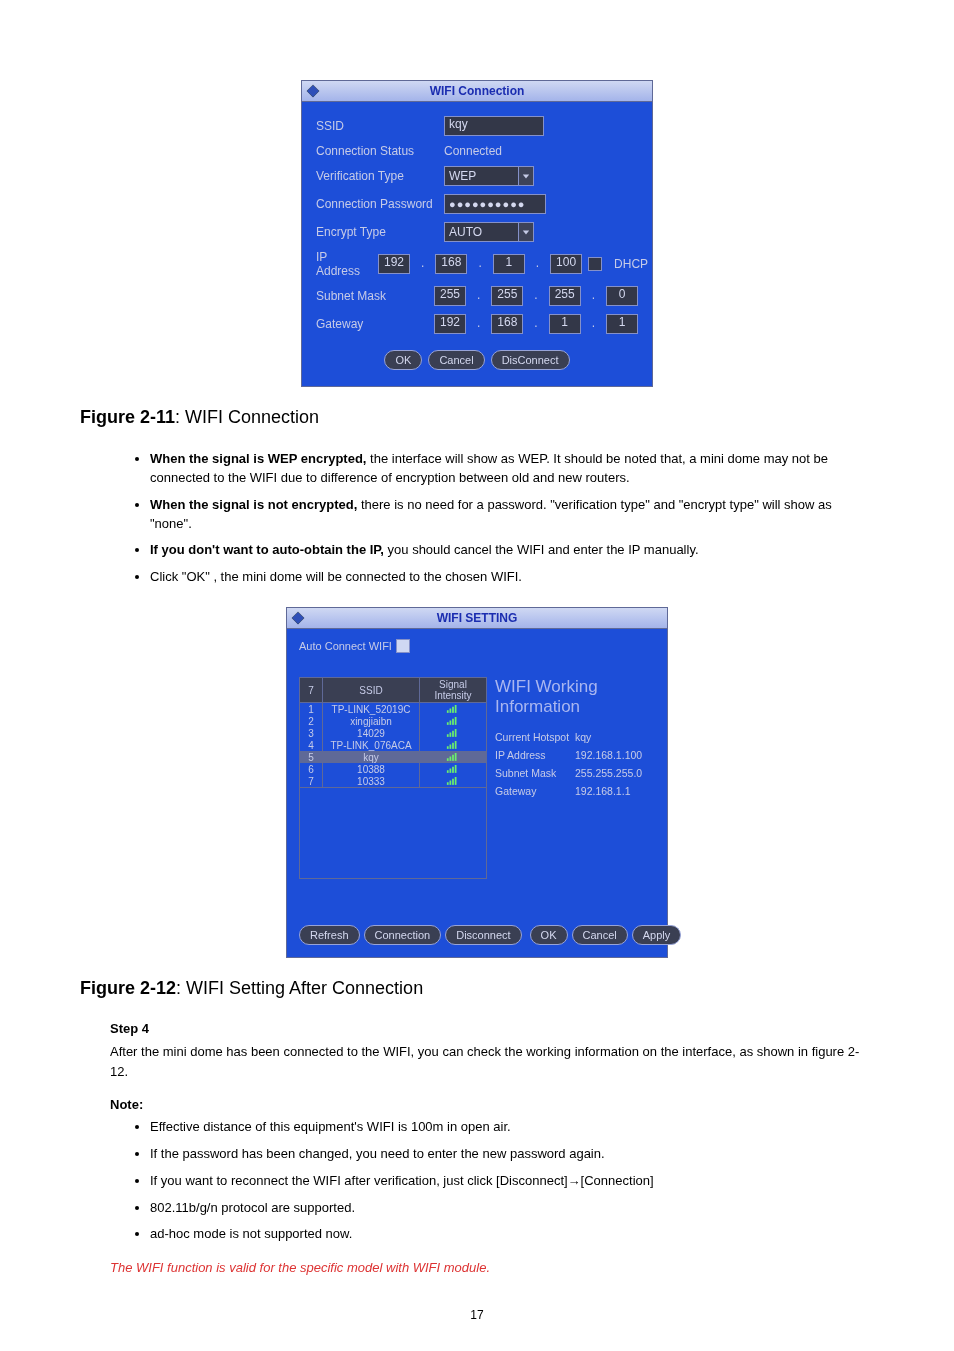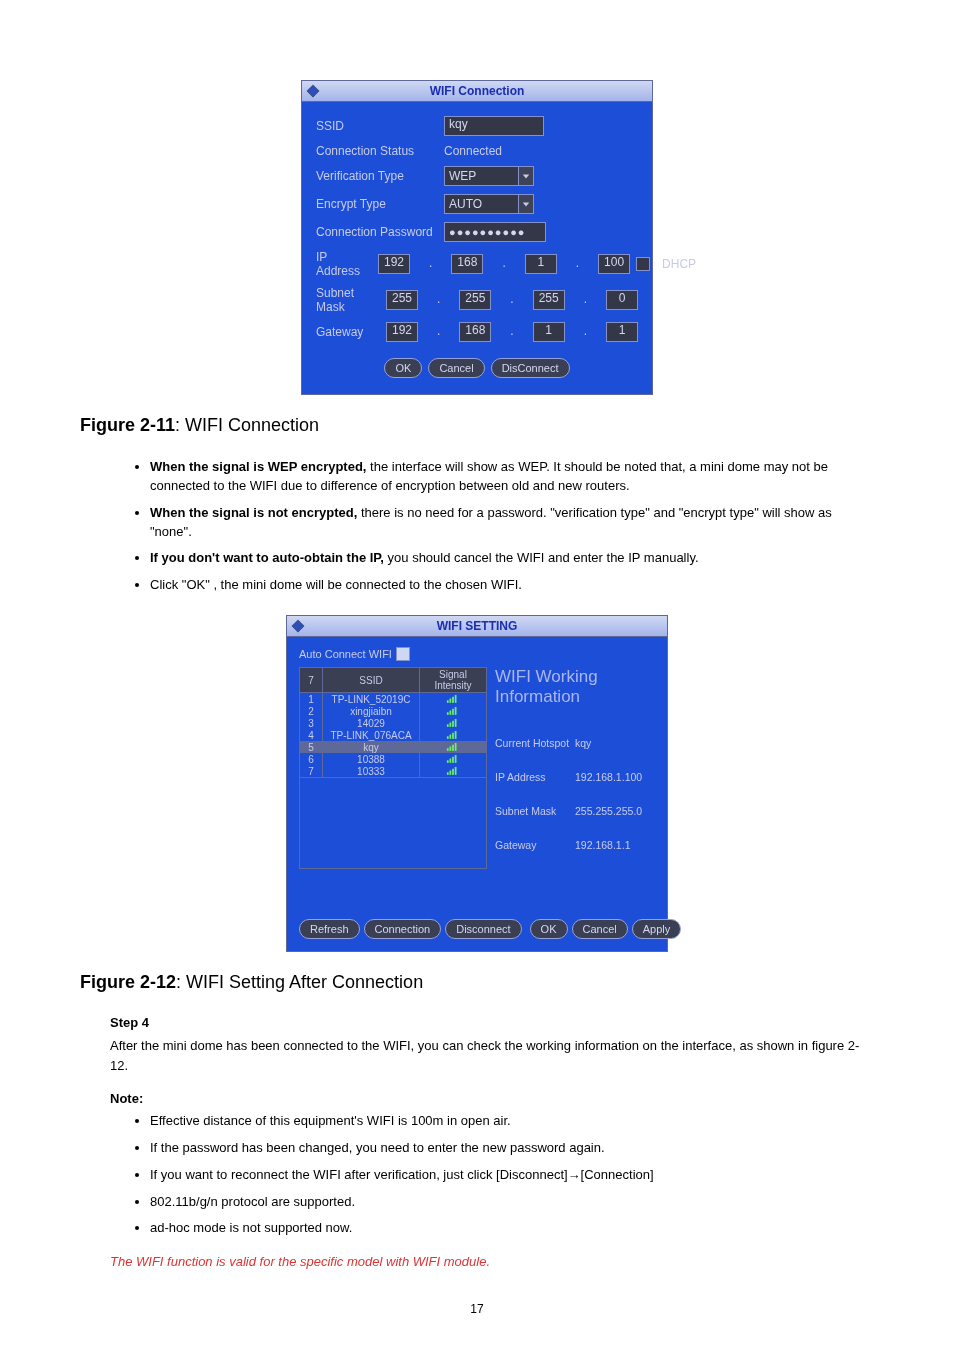--- a/index.html
+++ b/index.html
@@ -83,21 +83,21 @@
     border: 1px solid #8591c9;
     background: #333748;
     color: #d4d8ef;
     height: 18px;
     width: 92px;
     padding: 0 4px;
     letter-spacing: 1px;
     font-size: 11px;
     display:flex;align-items:center;
   }
-  .ipgroup { display:flex; gap:16px;padding-left:18px; }
+  .ipgroup { display:flex; gap:8px;padding-left:18px; }
   .ipseg {
     border: 1px solid #8591c9;
     background: #333748;
     color: #d4d8ef;
     height: 18px;
     width: 30px;
     text-align:center;
     font-size: 12px;
   }
   .ipdot { color:#c6cbe7; padding: 0 3px; line-height:18px; font-size:12px;}
@@ -135,21 +135,21 @@
     margin: 6px 0 14px 0;
   }
   ul.bullets li { margin: 4px 0 8px 0; line-height:1.45; }
 
   .text-block { margin: 6px 0 6px 30px; line-height:1.5; }
   .step-label { font-weight:bold; display:block; margin: 16px 0 6px 30px; }
   .note { margin: 16px 30px 6px 30px; }
 
   
   .dlg2-body { padding: 10px 12px 12px 12px; color:#c6cbe7; font-size:11px; }
-  .autorow { display:flex; align-items:center; gap:4px; margin-bottom:6px; font-size:11px; color:#c6cbe7;}
+  .autorow { display:flex; align-items:center; gap:4px; margin-bottom:24px; font-size:11px; color:#c6cbe7;}
   .autorow .box { width:12px;height:12px;border:1px solid #8591c9;background:#cfd8f3; }
 
   .panes { display:flex; gap:8px; }
   .pane-left { flex:0 0 188px; }
   .pane-right { flex:1; }
   table.wifilist {
     width:100%; border-collapse:collapse; font-size:10px; color:#c6cbe7;
     border:1px solid #5f6997;
   }
   table.wifilist th {
@@ -157,21 +157,21 @@
   }
   table.wifilist td {
     border-left:1px solid #5f6997; border-right:1px solid #5f6997;
     padding:0 2px; text-align:center; height:12px;
   }
   table.wifilist tr.sel td { background:#5f6997; }
   .sig { display:inline-block; }
   .sig svg { width:14px; height:9px; }
 
   .fieldset-title { color:#a9b6f0; font-size:17px; margin-bottom:8px; }
-  .info-row { display:flex; font-size:10.5px; margin:22px 0; color:#c6cbe7;}
+  .info-row { display:flex; font-size:10.5px; margin:6px 0; color:#c6cbe7;}
   .info-row .klbl { width:80px; }
 
   .btnrow2 { display:flex; gap:4px; margin-top:46px; }
   .btnrow2 .spacer { width:8px; }
   .page-num { text-align:center; margin-top:30px; font-size:12px; }
 
   .red { color: #d33; font-style: italic; }
   .fieldset-line { border-top:1px solid #5a6490; flex:1; margin-left:4px; margin-top:7px;}
   .fs-wrap { display:flex; }
 </style>
@@ -204,33 +204,33 @@
         <div class="selectbox">
           <span>WEP</span>
           <div class="chev">
               <svg viewBox="0 0 10 10">
                 <polygon points="1,3 9,3 5,8" fill="#c6cbe7"></polygon>
               </svg>
             </div>
         </div>
       </div>
       <div class="row">
+        <div class="lbl">Connection Password</div>
+        <div class="pwbox">●●●●●●●●●●</div>
+      </div>
+      <div class="row">
         <div class="lbl">Encrypt Type</div>
         <div class="selectbox">
           <span>AUTO</span>
           <div class="chev">
               <svg viewBox="0 0 10 10">
                 <polygon points="1,3 9,3 5,8" fill="#c6cbe7"></polygon>
               </svg>
             </div>
         </div>
-      </div>
-      <div class="row">
-        <div class="lbl">Connection Password</div>
-        <div class="pwbox">●●●●●●●●●●</div>
       </div>
       <div class="row">
         <div class="lbl">IP Address</div>
         <div class="ipgroup">
           <div class="ipseg">192</div>
             <span class="ipdot">.</span>
           <div class="ipseg">168</div>
             <span class="ipdot">.</span>
           <div class="ipseg">1</div>
             <span class="ipdot">.</span>

